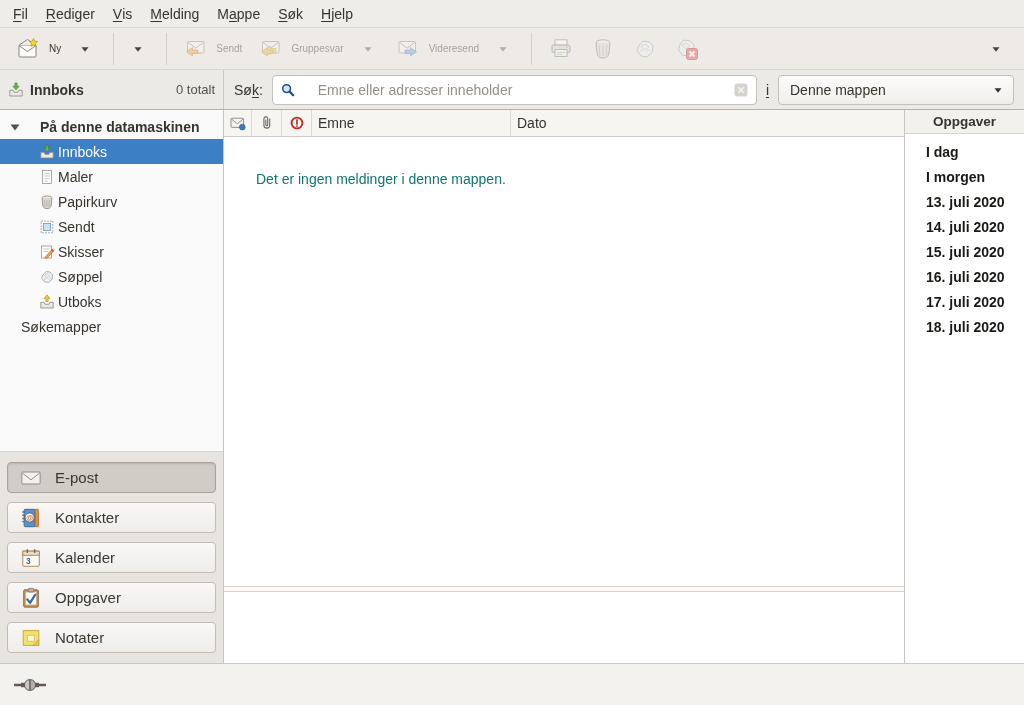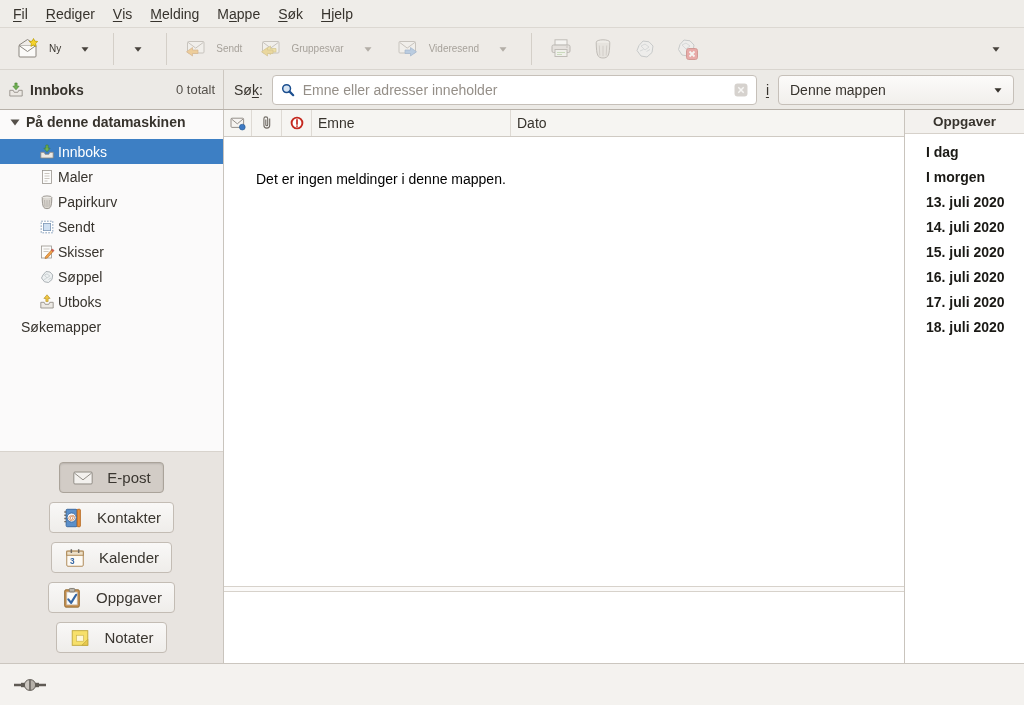--- a/index.html
+++ b/index.html
@@ -35,49 +35,49 @@
   .tb-iconbtn { width:36px; height:36px; margin:0 3px; display:flex; align-items:center; justify-content:center; }
   .tb-spring { flex:1; }
 
   
   .searchrow { height:40px; flex:none; background:#eceae6; border-bottom:1px solid #b7b1a9; display:flex; }
   .sr-left { width:224px; flex:none; border-right:1px solid #cdc8c1; display:flex; align-items:center; padding:0 8px; gap:6px; }
   .sr-folder { font-weight:bold; flex:1; }
   .sr-count { font-size:13px; color:#55514b;margin-left:40px; }
   .sr-main { flex:1; display:flex; align-items:center; padding:0 10px; gap:9px; }
   .sr-label { white-space:nowrap; }
-  .entry { flex:1; height:30px; background:#fff; border:1px solid #c6c0b9; border-radius:4px; display:flex; align-items:center; padding:0 7px; gap:7px; }
+  .entry { flex:1; height:30px; background:#fff; border:1px solid #c6c0b9; border-radius:4px; display:flex; align-items:center; padding:0 7px; gap:22px; }
   .entry input { flex:1; border:none; outline:none; font-family:inherit; font-size:14px; color:#37332d; background:transparent; min-width:0; }
   .entry input::placeholder { color:#958f88; }
   .icon16 { width:16px; height:16px; display:inline-block; flex:none; }
   .combo { width:236px; flex:none; height:30px; background:linear-gradient(#fcfbfa,#f1efec); border:1px solid #c6c0b9; border-radius:4px; display:flex; align-items:center; padding:0 8px 0 11px; }
   .combo .val { flex:1; }
 
   
   .content { flex:1; display:flex; min-height:0; }
 
   .sidebar { width:224px; flex:none; border-right:1px solid #c9c4bd; display:flex; flex-direction:column; background:#fbfafa; }
   .tree { flex:1; padding-top:4px; overflow:hidden; }
-  .tree-root { display:flex; height:25px; padding-left:7px; gap:3px; font-weight:bold; }
+  .tree-root { display:flex; align-items:center; height:25px; padding-left:7px; gap:17px; font-weight:bold; }
   .f-icon { width:16px; height:16px; flex:none; display:inline-block; }
   .tree-row { display:flex; align-items:center; height:25px; padding-left:39px; gap:3px; }
   .tree-row.selected { background:#3d7fc4; color:#fff; }
   .tree-sfolders { font-weight:normal; height:25px; display:flex; align-items:center; padding-left:21px; }
-  .switcher { flex:none; border-top:1px solid #d8d3cd; background:#e8e4e0; padding:10px 7px; display:flex; flex-direction:column; gap:9px;align-items:center; }
+  .switcher { flex:none; border-top:1px solid #d8d3cd; background:#e8e4e0; padding:10px 7px; display:flex; flex-direction:column; gap:9px; }
   .sw-btn { height:31px; border:1px solid #c3bcb4; border-radius:4px; background:linear-gradient(#f9f8f7,#efedea); display:flex; align-items:center; gap:13px; padding:0 12px; font-size:15px; color:#3a3630; }
   .sw-btn.active { background:#d2ccc6; border-color:#aaa39a; box-shadow:inset 0 1px 2px rgba(0,0,0,.13); }
   .sw-icon { width:22px; height:22px; flex:none; display:inline-block; }
 
   .mainpane { flex:1; display:flex; flex-direction:column; background:#fff; min-width:0; }
   .list-header { height:27px; flex:none; background:#f6f5f2; border-bottom:1px solid #cfcac3; display:flex; font-size:14px; }
   .lh-cell { display:flex; align-items:center; border-right:1px solid #dedad4; padding:0 6px; }
   .lh-icon { justify-content:center; padding:0; }
   .c0{width:28px;} .c1{width:30px;} .c2{width:30px;} .c3{width:196px;} .c4{width:199px;} .c5{flex:1; border-right:none;}
   .list-body { flex:1; border-bottom:1px solid #d7d2cb; }
-  .empty-text { padding:34px 0 0 32px; color:#000000; }
+  .empty-text { padding:34px 0 0 32px; color:#0f766e; }
   .splitter { height:4px; flex:none; background:#fbfaf9; }
   .preview { height:72px; flex:none; border-top:1px solid #d7d2cb; background:#fff; }
 
   .taskpane { width:120px; flex:none; border-left:1px solid #c9c4bd; display:flex; flex-direction:column; background:#fff; }
   .task-header { height:24px; flex:none; background:#f3f1ee; border-bottom:1px solid #d6d1ca; display:flex; align-items:center; justify-content:center; font-weight:bold; font-size:13.5px; color:#37332d; }
   .task-list { padding-top:5px; }
   .task-item { height:25px; display:flex; align-items:center; padding-left:21px; font-weight:bold; font-size:14px; color:#1a1915; }
 
   .statusbar { height:42px; flex:none; border-top:1px solid #cbc6bf; background:#f4f2ef; display:flex; align-items:center; padding:0 13px; }
   .plug { width:34px; height:16px; display:inline-block; }

